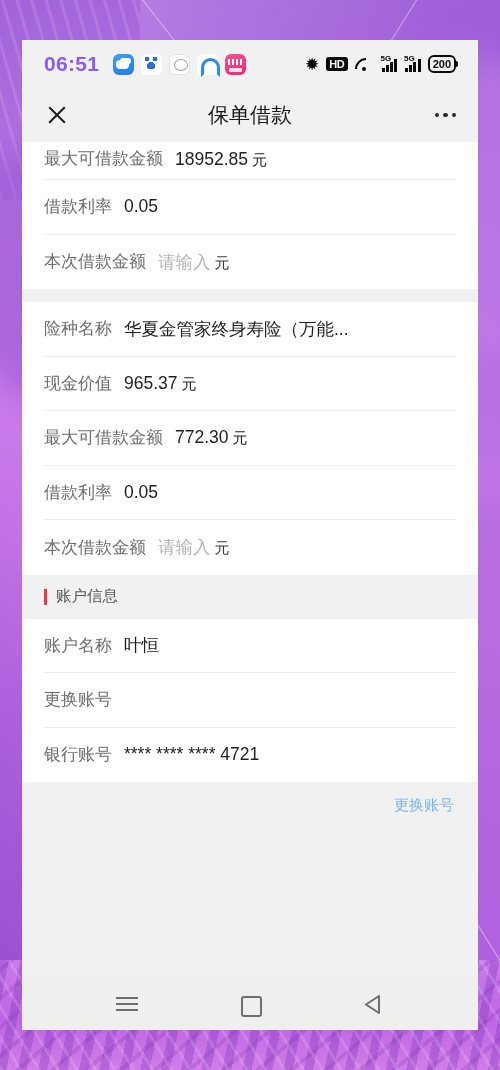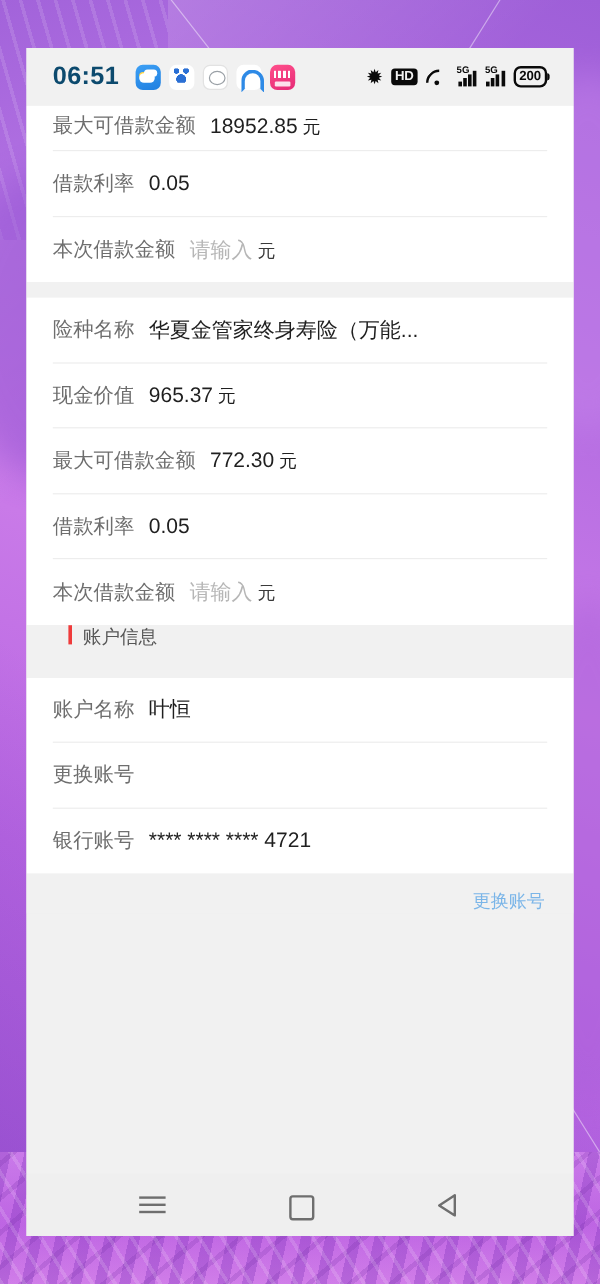--- a/index.html
+++ b/index.html
@@ -54,21 +54,21 @@
   }
 
   
   .statusbar {
     height: 48px; flex: none;
     background: #f1f1f1;
     display: flex; align-items: center;
     padding: 0 22px;
   }
   .sb-time {
-    font-size: 21px; font-weight: bold; color: #0c4a6e;
+    font-size: 21px; font-weight: bold; color: #8b5cf6;
     letter-spacing: .3px;
   }
   .sb-apps { display: flex; align-items: center; gap: 7px; margin-left: 14px; }
   .appicon { width: 21px; height: 21px; border-radius: 6px; position: relative; flex: none; }
   .ic-weather { background: linear-gradient(160deg,#3da0f5,#1f7fe0); }
   .ic-weather::after {
     content: ""; position: absolute; left: 3px; top: 7px;
     width: 13px; height: 8px; background: #fff; border-radius: 6px;
     box-shadow: 3px -4px 0 -1px #fff, -1px -2px 0 -1px #ffd54a;
   }
@@ -179,21 +179,21 @@
     white-space: nowrap; overflow: hidden; text-overflow: ellipsis;
     margin-left: 12px;
   }
   .row-value .unit { font-size: 15px; color: #1f1f1f; margin-left: 4px; }
   .row-value.placeholder { color: #b6b6b6; }
   .row-value.placeholder .unit { color: #3a3a3a; }
 
   
   .sec-head {
     height: 44px; background: #f1f1f1;
-    display: flex; padding-left: 35px;
+    display: flex; align-items: center; padding-left: 22px;
   }
   .sec-bar { width: 3px; height: 16px; background: #ef3b3b; margin-right: 9px; flex: none; }
   .sec-text { font-size: 15.5px; color: #565656; }
 
   
   .link-wrap {
     background: #f1f1f1; padding: 14px 24px 0; text-align: right;
   }
   .link {
     font-size: 15px; color: #7ab5e8; cursor: pointer; display: inline-block;
@@ -272,20 +272,29 @@
         <span class="lbl">5G</span>
         <span class="bar b1"></span>
           <span class="bar b2"></span>
           <span class="bar b3"></span>
           <span class="bar b4"></span>
       </div>
       <div class="sb-batt">200</div>
     </div>
   </div>
 
+  <div class="navbar">
+    <div class="nav-close"></div>
+    <div class="nav-title">保单借款</div>
+    <div class="nav-more">
+        <i></i>
+        <i></i>
+        <i></i>
+      </div>
+  </div>
 
   <div class="content">
 
     <div class="card">
       <div class="row row-clip">
         <span class="row-label">最大可借款金额</span>
         <span class="row-value"><span>18952.85</span><span class="unit">元</span></span>
       </div>
       <div class="row">
         <span class="row-label">借款利率</span>

